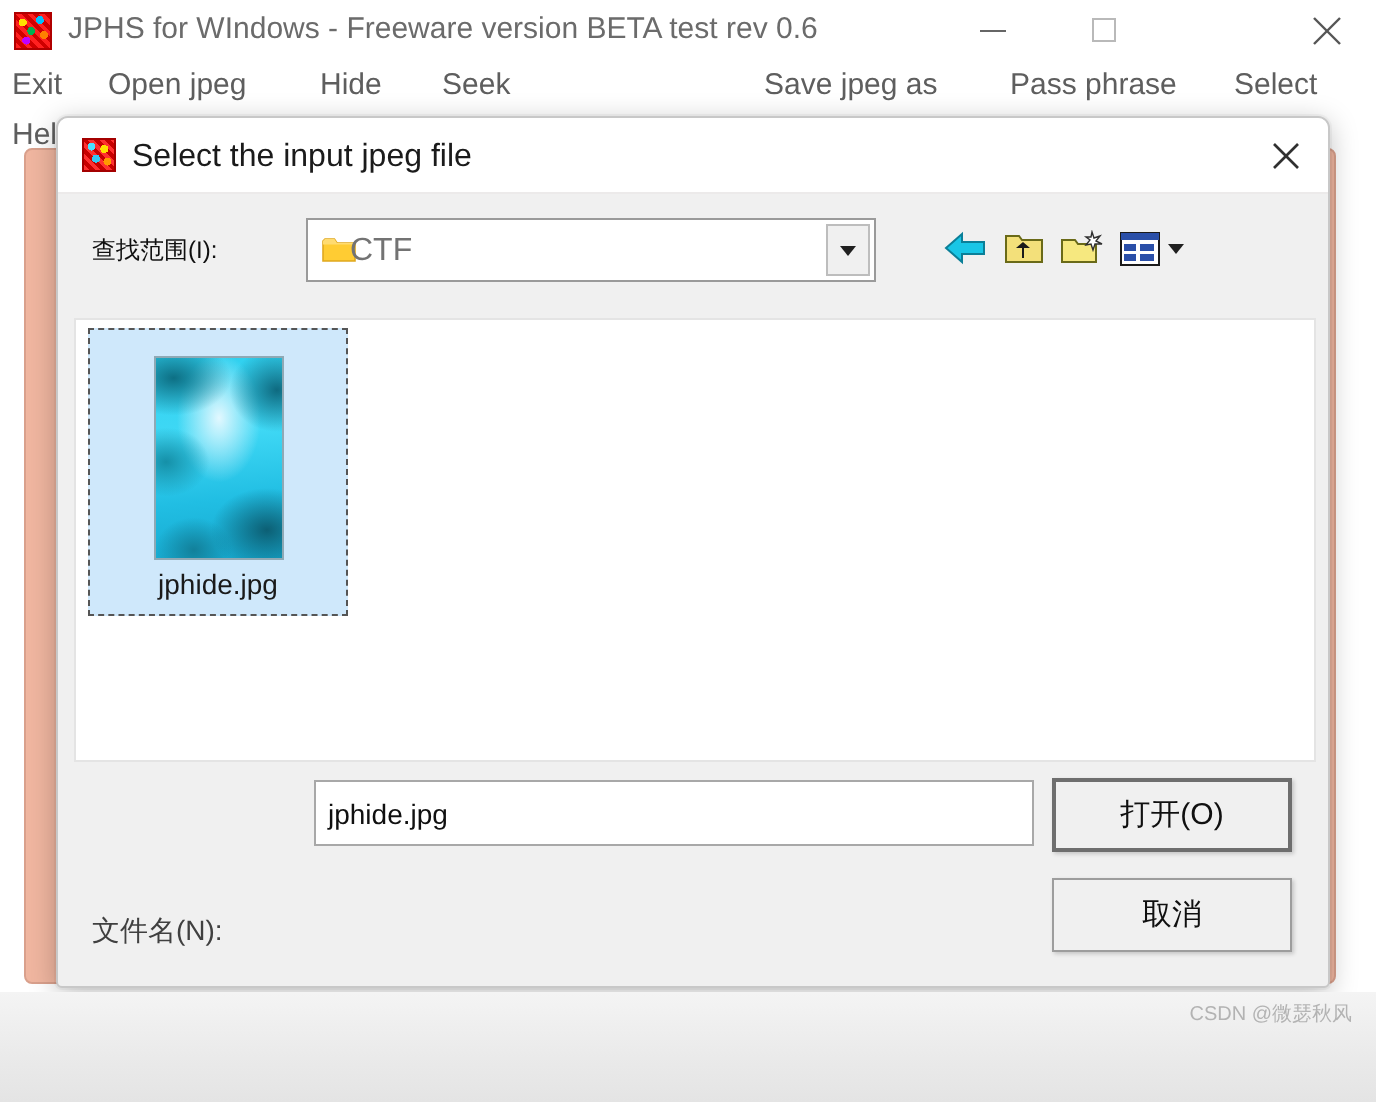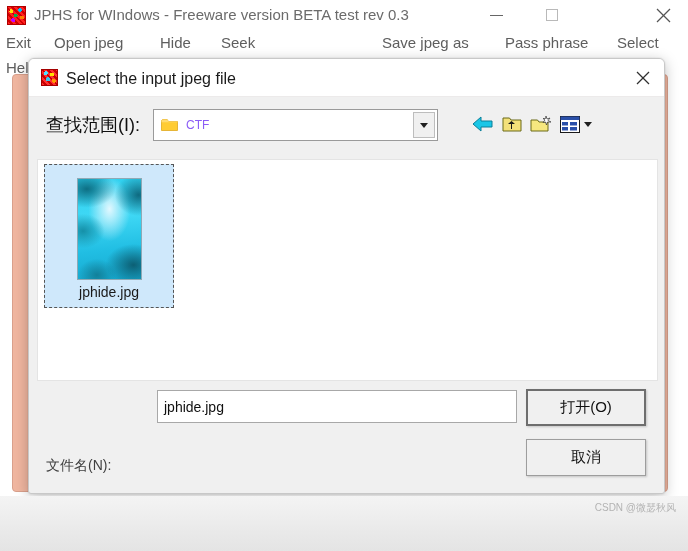--- a/index.html
+++ b/index.html
@@ -131,32 +131,32 @@
   }
   #dlg-close{
     position:absolute;right:8px;top:6px;width:30px;height:26px;
     display:flex;align-items:center;justify-content:center;color:#333;
   }
 
   
   #lookin-row{position:absolute;left:0;top:38px;width:637px;height:56px;}
   #lookin-label{
     position:absolute;left:17px;top:18px;height:20px;line-height:20px;
-    font-size:18px;color:#101010;white-space:nowrap;
+    font-size:12px;color:#101010;white-space:nowrap;
   }
   #lookin-combo{
     position:absolute;left:124px;top:12px;width:285px;height:32px;
     background:#ffffff;border:1px solid #9a9a9a;box-sizing:border-box;
   }
   #lookin-combo .folder{
     position:absolute;left:7px;top:8px;width:17px;height:13px;
   }
   #lookin-value{
-    position:absolute;left:32px;top:6px;height:19px;line-height:19px;
-    font-size:12px;color:#8b5cf6;white-space:nowrap;
+    position:absolute;left:21px;top:6px;height:19px;line-height:19px;
+    font-size:16px;color:#737373;white-space:nowrap;
   }
   #lookin-arrow{
     position:absolute;right:2px;top:2px;width:22px;height:26px;
     background:#f0f0f0;border:1px solid #bdbdbd;box-sizing:border-box;
     display:flex;align-items:center;justify-content:center;
   }
   .tri-down{
     width:0;height:0;border-left:4px solid transparent;border-right:4px solid transparent;
     border-top:5px solid #202020;
   }
@@ -250,21 +250,21 @@
 </style>
 </head>
 <body>
 
 <div id="desktop">
 
   <div id="app-window">
 
     <div id="titlebar">
       <div id="app-icon"></div>
-      <div id="app-title">JPHS for WIndows - Freeware version BETA test rev 0.3</div>
+      <div id="app-title">JPHS for WIndows - Freeware version BETA test rev 0.6</div>
 
       <div class="winctl" id="btn-min">
         <span class="bar"></span>
       </div>
       <div class="winctl" id="btn-max">
         <span class="sq"></span>
       </div>
       <div class="winctl" id="btn-close">
         <svg width="15" height="15" viewBox="0 0 15 15">
           <line x1="1" y1="1" x2="14" y2="14" stroke="#555" stroke-width="1.2"></line>

